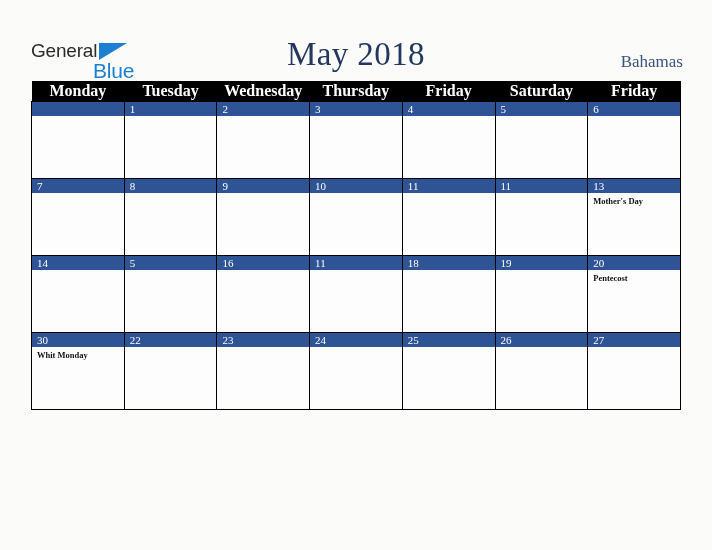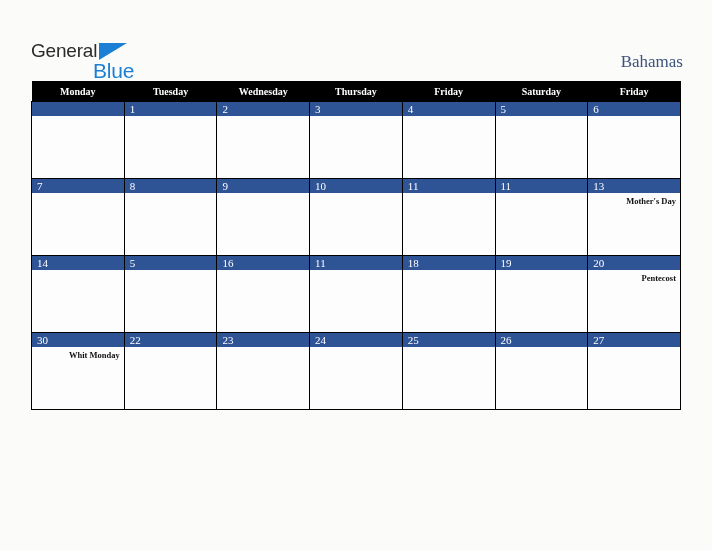--- a/index.html
+++ b/index.html
@@ -88,21 +88,21 @@
     left: 31px;
     top: 81px;
     width: 650px;
     border-collapse: collapse;
     table-layout: fixed;
   }
 
   .calendar thead th {
     background: #000000;
     color: #ffffff;
-    font-size: 10px;
+    font-size: 16px;
     font-weight: bold;
     height: 20px;
     padding: 0;
     text-align: center;
     border: none;
     font-family: "Liberation Serif", serif;
     margin-top: 28px;
   }
 
   .calendar tbody td {
@@ -126,21 +126,20 @@
     color: #ffffff;
     font-size: 11px;
     padding-left: 5px;
     overflow: hidden;
     white-space: nowrap;
   }
 
   .events {
     display: block;
     padding: 3px 4px 0 5px;
-    text-align: right;
   }
   .event {
     display: block;
     font-size: 8.5px;
     line-height: 11px;
     color: #111111;
     font-weight: bold;
     white-space: nowrap;
     overflow: hidden;
   }
@@ -149,20 +148,21 @@
 <body>
 
 <div class="page-header">
 
   <div class="logo">
     <span class="logo-general">General</span>
     <span class="logo-triangle"></span>
     <span class="logo-blue">Blue</span>
   </div>
 
+  <div class="title">May 2018</div>
 
   <div class="country">Bahamas</div>
 
 </div>
 
 <table class="calendar">
   <thead>
     <tr id="weekday-row">
         <th>Monday</th>
         <th>Tuesday</th>

